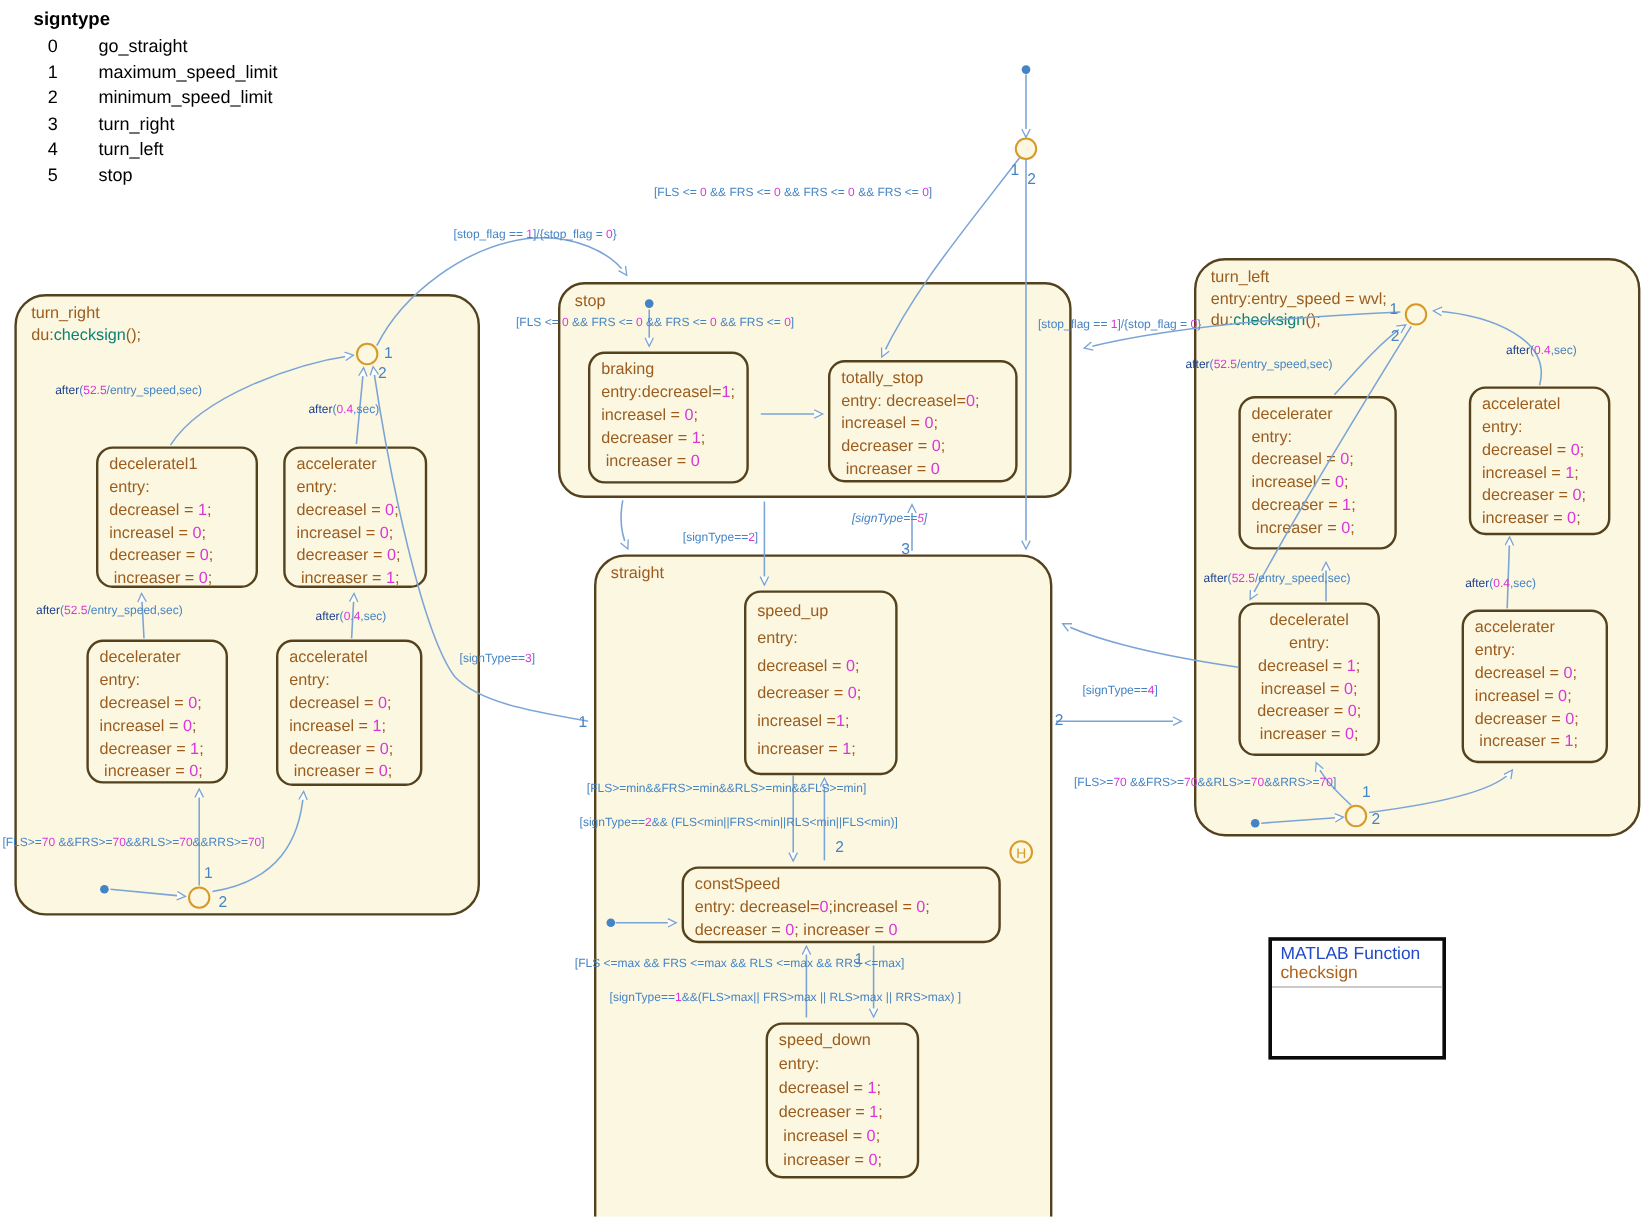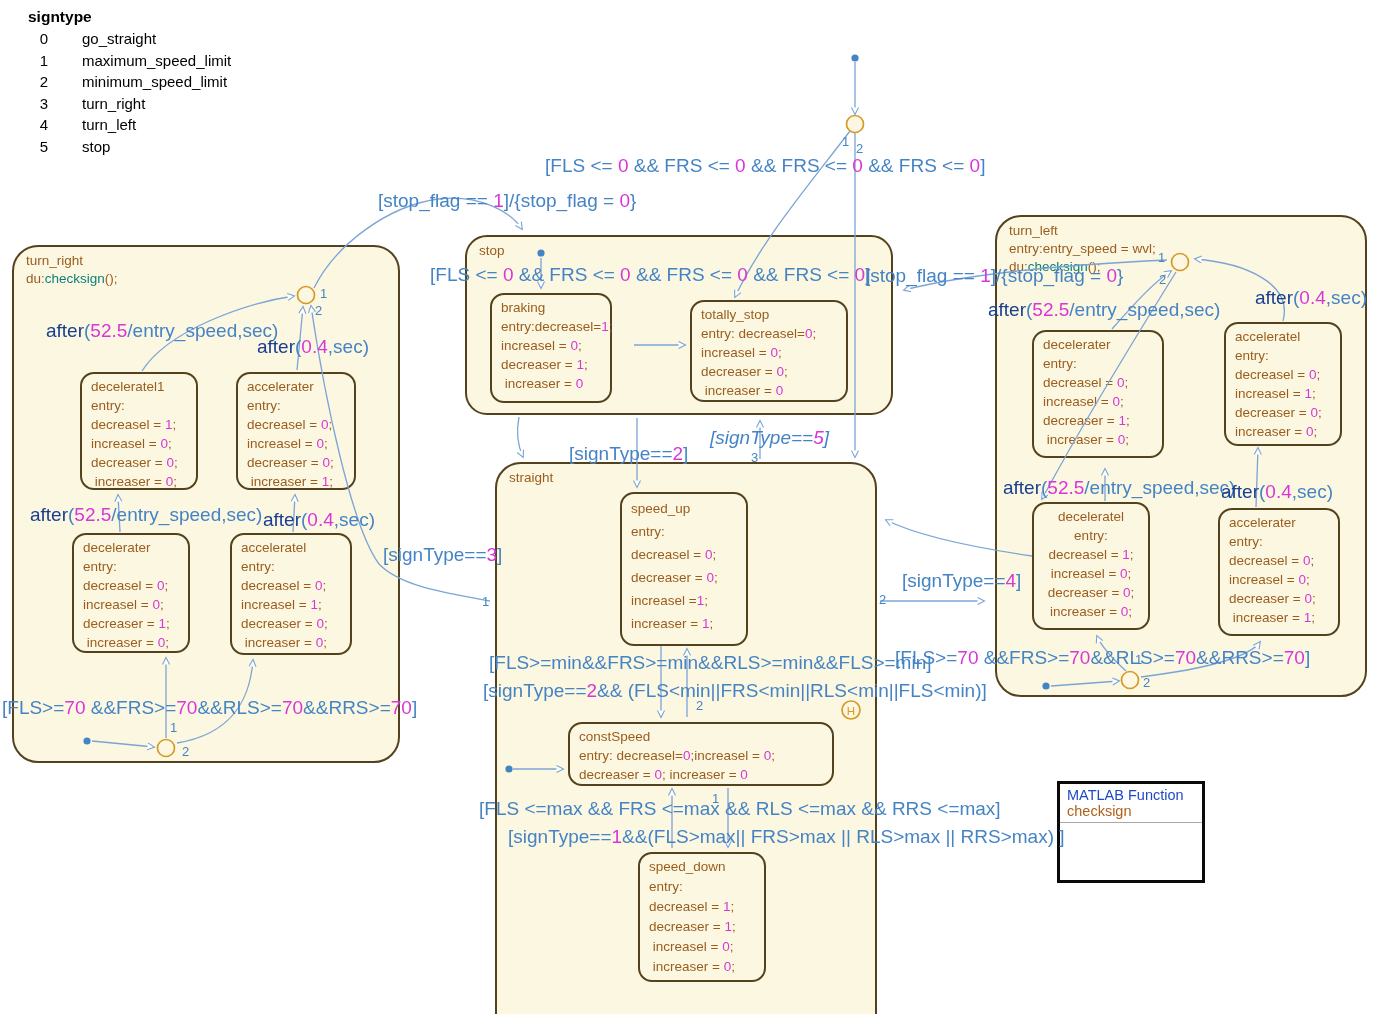--- a/index.html
+++ b/index.html
@@ -2,21 +2,21 @@
 <html><head>
 <meta charset="utf-8">
 <style>
   html,body{margin:0;padding:0;background:#fff;}
   .canvas{position:relative;width:1376px;height:1014px;background:#ffffff;
           font-family:"Liberation Sans",sans-serif;overflow:hidden;}
   .state{position:absolute;background:#FCF7E1;border:2px solid #54421E;border-radius:26px;
          color:#9B5D1F;font-size:13.5px;line-height:18px;padding:5px 12px;box-sizing:border-box;white-space:pre;}
   .sub{position:absolute;background:#FCF7E1;border:2px solid #54421E;border-radius:14px;
        color:#9B5D1F;font-size:13.5px;line-height:19px;padding:3px 9px;box-sizing:border-box;white-space:pre;}
-  .tl{position:absolute;color:#4584C4;font-size:19px;white-space:pre;}
+  .tl{position:absolute;color:#4584C4;font-size:10px;white-space:pre;}
   .jn{position:absolute;color:#4584C4;font-size:13px;}
   .v{color:#D836D8;}
   .kwa{color:#1A3F8F;}
   .kwf{color:#0D8077;}
   svg.wires{position:absolute;left:0;top:0;pointer-events:none;}
   .legend{position:absolute;left:28px;top:8px;color:#000000;}
   .legend .ttl{font-weight:bold;font-size:15.5px;margin-bottom:2px;}
   .legend .row{display:flex;font-size:15px;line-height:21.5px;}
   .legend .code{width:20px;text-align:center;margin-left:6px;}
   .legend .name{margin-left:28px;}
@@ -55,26 +55,26 @@
         <span class="code">5</span>
         <span class="name">stop</span>
       </div>
   </div>
 
   <div class="state" style="left:12px;top:245px;width:388px;height:518px;"><div>turn_right</div><div>du:<span class="kwf">checksign</span>();</div></div>
   <div class="state" style="left:465px;top:235px;width:428px;height:180px;border-radius:22px;"><div>stop</div></div>
   <div class="state" style="left:995px;top:215px;width:372px;height:482px;"><div>turn_left</div><div>entry:entry_speed = wvl;</div><div>du:<span class="kwf">checksign</span>();</div></div>
   <div class="state" style="left:495px;top:462px;width:382px;height:647px;"><div>straight</div></div>
 
-  <div class="sub" style="left:80px;top:372px;width:118px;height:118px;"><div>deceleratel1</div><div>entry:</div><div>decreasel = <span class="v">1</span>;</div><div>increasel = <span class="v">0</span>;</div><div>decreaser = <span class="v">0</span>;</div><div> increaser = <span class="v">0</span>;</div></div>
+  <div class="sub" style="left:80px;top:372px;width:135px;height:118px;"><div>deceleratel1</div><div>entry:</div><div>decreasel = <span class="v">1</span>;</div><div>increasel = <span class="v">0</span>;</div><div>decreaser = <span class="v">0</span>;</div><div> increaser = <span class="v">0</span>;</div></div>
   <div class="sub" style="left:236px;top:372px;width:120px;height:118px;"><div>accelerater</div><div>entry:</div><div>decreasel = <span class="v">0</span>;</div><div>increasel = <span class="v">0</span>;</div><div>decreaser = <span class="v">0</span>;</div><div> increaser = <span class="v">1</span>;</div></div>
   <div class="sub" style="left:72px;top:533px;width:118px;height:120px;"><div>decelerater</div><div>entry:</div><div>decreasel = <span class="v">0</span>;</div><div>increasel = <span class="v">0</span>;</div><div>decreaser = <span class="v">1</span>;</div><div> increaser = <span class="v">0</span>;</div></div>
   <div class="sub" style="left:230px;top:533px;width:122px;height:122px;"><div>acceleratel</div><div>entry:</div><div>decreasel = <span class="v">0</span>;</div><div>increasel = <span class="v">1</span>;</div><div>decreaser = <span class="v">0</span>;</div><div> increaser = <span class="v">0</span>;</div></div>
 
-  <div class="sub" style="left:490px;top:293px;width:122px;height:110px;"><div>braking</div><div>entry:decreasel=<span class="v">1</span>;</div><div>increasel = <span class="v">0</span>;</div><div>decreaser = <span class="v">1</span>;</div><div> increaser = <span class="v">0</span></div></div>
+  <div class="sub" style="left:490px;top:293px;width:134px;height:110px;"><div>braking</div><div>entry:decreasel=<span class="v">1</span>;</div><div>increasel = <span class="v">0</span>;</div><div>decreaser = <span class="v">1</span>;</div><div> increaser = <span class="v">0</span></div></div>
   <div class="sub" style="left:690px;top:300px;width:158px;height:102px;"><div>totally_stop</div><div>entry: decreasel=<span class="v">0</span>;</div><div>increasel = <span class="v">0</span>;</div><div>decreaser = <span class="v">0</span>;</div><div> increaser = <span class="v">0</span></div></div>
 
   <div class="sub" style="left:1032px;top:330px;width:132px;height:128px;"><div>decelerater</div><div>entry:</div><div>decreasel = <span class="v">0</span>;</div><div>increasel = <span class="v">0</span>;</div><div>decreaser = <span class="v">1</span>;</div><div> increaser = <span class="v">0</span>;</div></div>
   <div class="sub" style="left:1224px;top:322px;width:118px;height:124px;"><div>acceleratel</div><div>entry:</div><div>decreasel = <span class="v">0</span>;</div><div>increasel = <span class="v">1</span>;</div><div>decreaser = <span class="v">0</span>;</div><div>increaser = <span class="v">0</span>;</div></div>
   <div class="sub" style="left:1032px;top:502px;width:118px;height:128px;text-align:center;"><div>deceleratel</div><div>entry:</div><div>decreasel = <span class="v">1</span>;</div><div>increasel = <span class="v">0</span>;</div><div>decreaser = <span class="v">0</span>;</div><div>increaser = <span class="v">0</span>;</div></div>
   <div class="sub" style="left:1218px;top:508px;width:122px;height:128px;"><div>accelerater</div><div>entry:</div><div>decreasel = <span class="v">0</span>;</div><div>increasel = <span class="v">0</span>;</div><div>decreaser = <span class="v">0</span>;</div><div> increaser = <span class="v">1</span>;</div></div>
 
   <div class="sub" style="left:620px;top:492px;width:128px;height:154px;line-height:23px;"><div>speed_up</div><div>entry:</div><div>decreasel = <span class="v">0</span>;</div><div>decreaser = <span class="v">0</span>;</div><div>increasel =<span class="v">1</span>;</div><div>increaser = <span class="v">1</span>;</div></div>
   <div class="sub" style="left:568px;top:722px;width:266px;height:64px;"><div>constSpeed</div><div>entry: decreasel=<span class="v">0</span>;increasel = <span class="v">0</span>;</div><div>decreaser = <span class="v">0</span>; increaser = <span class="v">0</span></div></div>
   <div class="sub" style="left:638px;top:852px;width:128px;height:130px;line-height:20px;"><div>speed_down</div><div>entry:</div><div>decreasel = <span class="v">1</span>;</div><div>decreaser = <span class="v">1</span>;</div><div> increasel = <span class="v">0</span>;</div><div> increaser = <span class="v">0</span>;</div></div>

